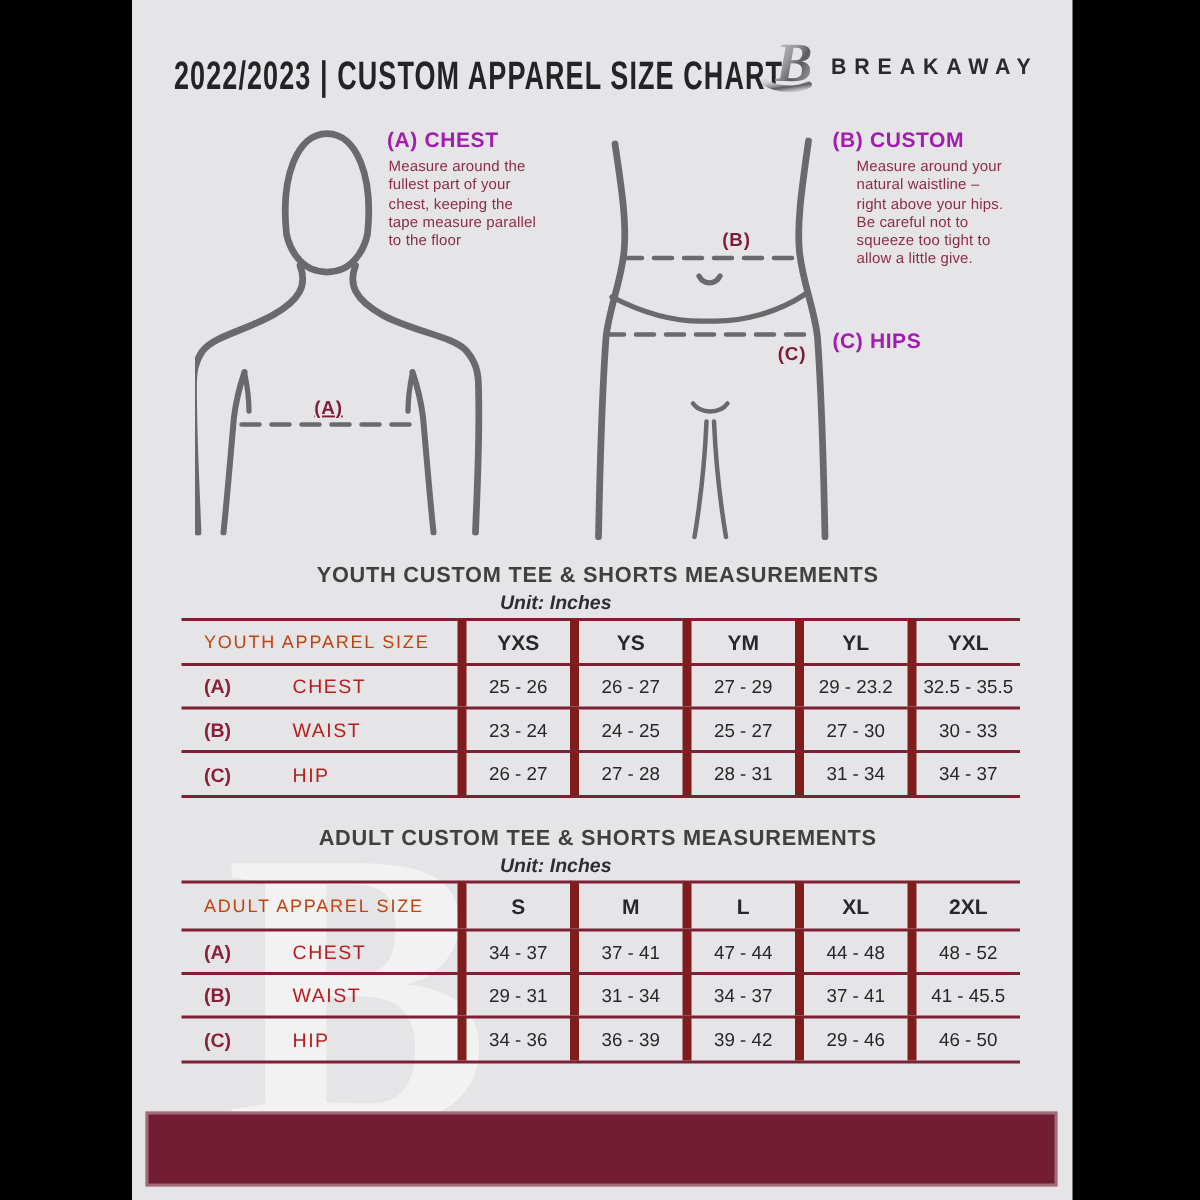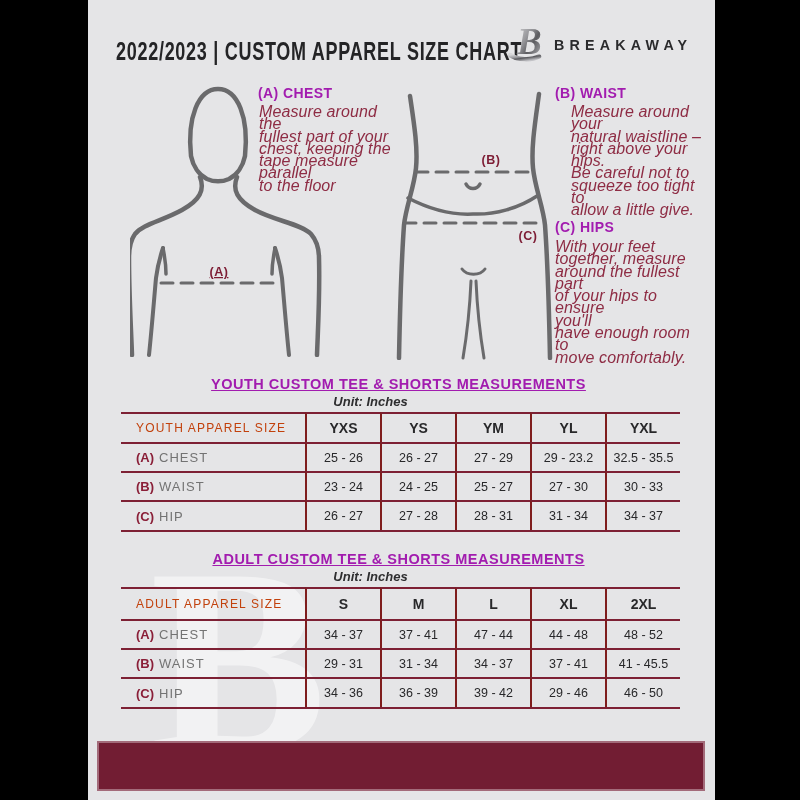--- a/index.html
+++ b/index.html
@@ -15,41 +15,41 @@
          letter-spacing:5.5px;white-space:nowrap;transform:scaleX(.95);transform-origin:0 0;}
 
   
   .fig{position:absolute;}
   .fig path,.fig ellipse{fill:none;stroke:#6a6a6c;stroke-linecap:round;}
   .dash{stroke:#7d1c34;stroke-width:3;stroke-dasharray:12 8;fill:none;}
   .figlabel{font-family:"Liberation Sans",sans-serif;font-size:12.5px;font-weight:700;fill:#7d1c34;letter-spacing:.5px;}
 
   
   .ins-h{position:absolute;font-size:14px;font-weight:700;color:#a21caf;letter-spacing:.4px;white-space:nowrap;}
-  .ins-p{position:absolute;font-size:16px;font-style:italic;color:#8e2c44;line-height:12.3px;
+  .ins-p{position:absolute;font-size:10px;color:#8e2c44;line-height:12.3px;
          white-space:pre-line;letter-spacing:.1px;}
 
   
   .sec-title{position:absolute;left:0;width:621px;text-align:center;font-size:14.5px;font-weight:700;
-             color:#a21caf;letter-spacing:.5px;text-decoration:underline;}
+             color:#404040;letter-spacing:.5px;}
   .sec-unit{position:absolute;left:0;width:565px;text-align:center;font-size:13px;font-weight:600;
             font-style:italic;color:#2e2e30;}
 
   
   .sztable{position:absolute;left:33px;width:559px;display:grid;
            grid-template-columns:184px 75px 75px 75px 75px 75px;
            border-bottom:2px solid #7d2034;}
   .sztable .cell{display:flex;align-items:center;justify-content:center;border-top:2px solid #7d2034;
                  font-size:12.5px;color:#28282a;box-sizing:border-box;}
   .sztable .lbl{justify-content:flex-start;padding-left:15px;}
-  .sztable .vc{border-left:2px solid #7f1d1d;}
+  .sztable .vc{border-left:6px solid #7f1d1d;}
   .sztable .colhdr{font-weight:700;font-size:14px;color:#28282a;}
   .sztable .lblhdr{font-size:12px;letter-spacing:1.2px;color:#c2410c;}
   .rowpfx{font-weight:700;color:#8a1f38;font-size:13px;margin-right:5px;}
-  .rowname{font-size:13px;letter-spacing:1px;color:#737373;}
+  .rowname{font-size:13px;letter-spacing:1px;color:#b91c1c;margin-left:36px;}
 
   
   .watermark{position:absolute;left:62px;top:528px;font-size:265px;line-height:1;font-weight:700;
              font-family:"Liberation Serif",serif;color:rgba(255,255,255,.5);z-index:1;}
   .tablewrap{z-index:2;}
   .footer-bar{position:absolute;left:9px;top:741px;width:604px;height:46px;background:#721d33;
               border:2px solid rgba(255,255,255,.35);z-index:3;}
 </style>
 </head>
 <body>
@@ -98,36 +98,29 @@
     <text class="figlabel" x="135" y="152" text-anchor="middle">(C)</text>
   </svg>
 
   <div class="ins-h" style="left:170px;top:85px">(A) CHEST</div>
   <div class="ins-p" style="left:171px;top:106px;width:140px">Measure around the
 fullest part of your
 chest, keeping the
 tape measure parallel
 to the floor</div>
 
-  <div class="ins-h" style="left:467px;top:85px">(B) WAIST</div>
+  <div class="ins-h" style="left:467px;top:85px">(B) CUSTOM</div>
   <div class="ins-p" style="left:483px;top:106px;width:135px">Measure around your
 natural waistline –
 right above your hips.
 Be careful not to
 squeeze too tight to
 allow a little give.</div>
 
   <div class="ins-h" style="left:467px;top:219px">(C) HIPS</div>
-  <div class="ins-p" style="left:467px;top:241px;width:145px">With your feet
-together, measure
-around the fullest part
-of your hips to ensure
-you'll
-have enough room to
-move comfortably.</div>
 
   <div class="watermark">B</div>
 
   <div class="sec-title" style="top:376px">YOUTH CUSTOM TEE &amp; SHORTS MEASUREMENTS</div>
   <div class="sec-unit" style="top:394px">Unit: Inches</div>
 
   <div class="sztable tablewrap" style="top:412px;grid-template-rows:30px 29px 29px 30px">
     <div class="cell lbl lblhdr">YOUTH APPAREL SIZE</div>
     <div class="cell vc colhdr">YXS</div>
     <div class="cell vc colhdr">YS</div>

